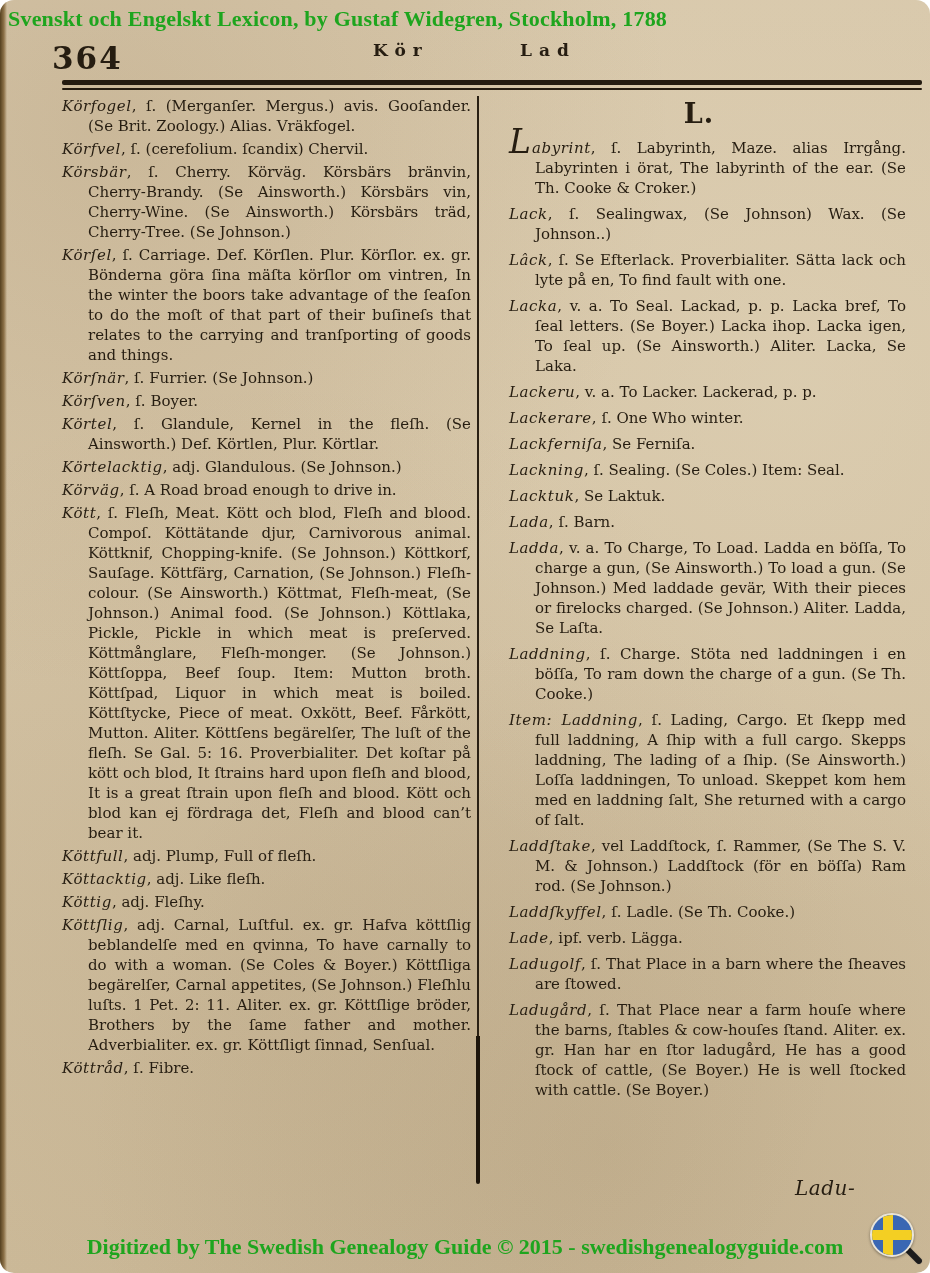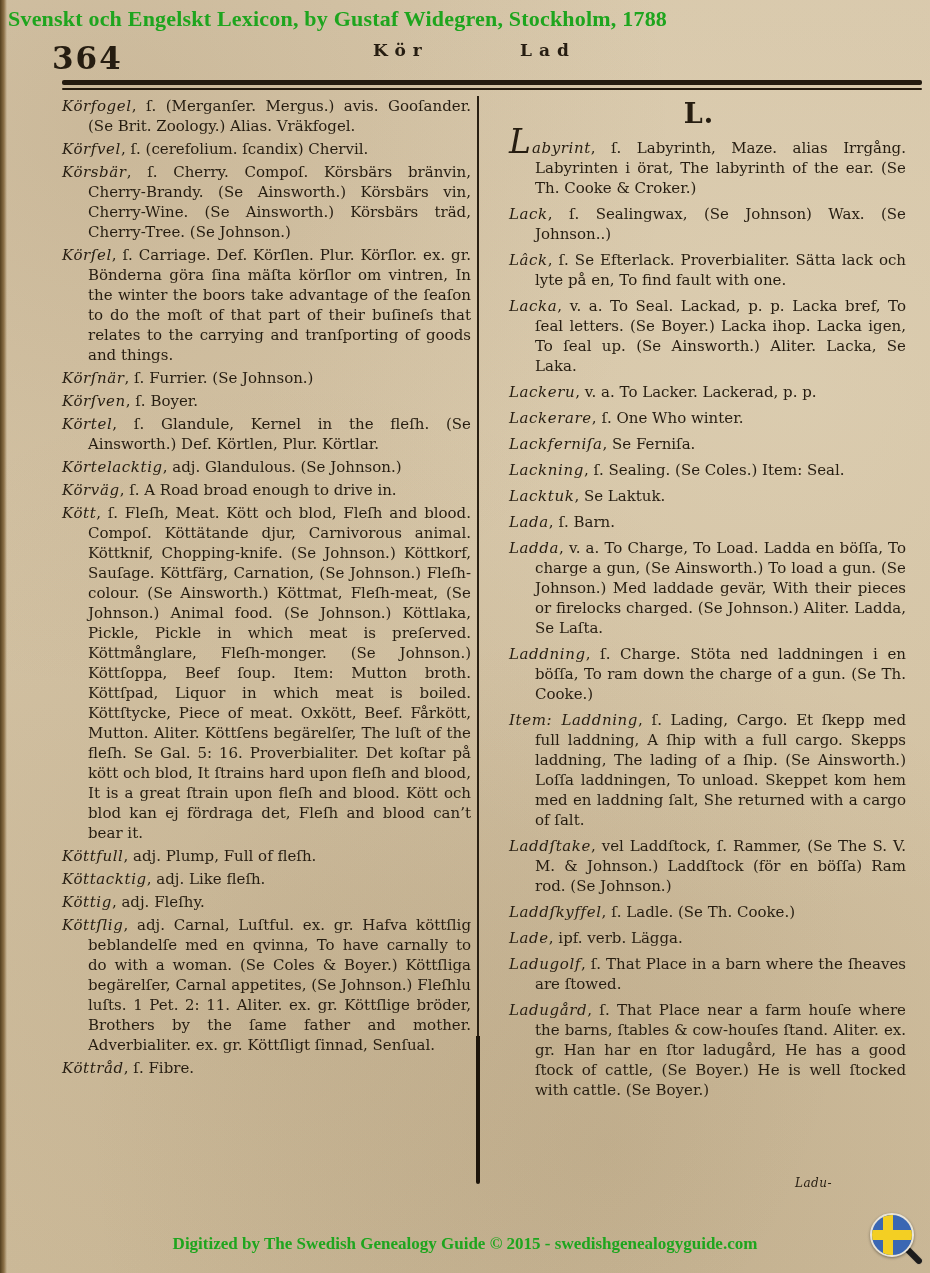--- a/index.html
+++ b/index.html
@@ -9,20 +9,21 @@
     overflow:hidden;
     background-color:#d4c3a5;
     background-image:
       radial-gradient(circle at 12% 10%, rgba(125,95,55,.14), transparent 40%),
       radial-gradient(circle at 85% 30%, rgba(235,225,200,.25), transparent 45%),
       radial-gradient(circle at 30% 75%, rgba(120,95,60,.10), transparent 50%),
       radial-gradient(circle at 65% 90%, rgba(110,85,50,.12), transparent 40%),
       linear-gradient(to bottom, #d8c8ab 0%, #d3c2a3 55%, #cdbb9a 100%);
     font-family:"DejaVu Serif", serif;
     color:#261d11;
+    border-radius:14px;
   }
   .left-edge{
     position:absolute;left:0;top:0;width:7px;height:100%;
     background:linear-gradient(to right,#54401f,#8c7148 55%,rgba(140,113,72,0));
   }
   .banner{
     position:absolute;left:8px;top:6px;width:920px;
     font-family:"Liberation Serif", serif;
     font-weight:bold;font-size:22px;letter-spacing:.2px;
   }
@@ -49,26 +50,26 @@
   .head{font-style:italic;letter-spacing:.6px;}
   .section-heading{
     text-align:center;font-size:27px;font-weight:bold;
     margin:2px 0 6px 0;letter-spacing:1px;
   }
   .dropcap{font-size:33px;font-style:italic;line-height:14px;letter-spacing:1px;}
   .col-divider{position:absolute;left:477px;top:96px;width:2px;height:1030px;background:#2a2013;}
   .col-divider-thick{position:absolute;left:476px;top:1036px;width:4px;height:148px;background:#1d150b;border-radius:0 0 2px 2px;}
   .catchword{
     position:absolute;left:795px;top:1176px;width:110px;
-    font-size:12px;font-style:italic;letter-spacing:.5px;text-align:left;
+    font-size:20px;font-style:italic;letter-spacing:.5px;text-align:left;
   }
   .footer-credit{
     position:absolute;left:0;top:1234px;width:930px;text-align:center;
     font-family:"Liberation Serif", serif;
-    font-weight:bold;font-size:17px;
+    font-weight:bold;font-size:22px;
   }
   .flag-magnifier{position:absolute;left:868px;top:1213px;width:55px;height:58px;}
   .flag-lens{
     position:absolute;left:2px;top:0;width:40px;height:40px;border-radius:50%;
     background:#3a67b3;border:2px solid #e9e4d8;overflow:hidden;
     box-shadow:0 1px 3px rgba(0,0,0,.4);
   }
   .flag-lens .bar-h{position:absolute;left:0;top:15px;width:40px;height:10px;background:#f3cf23;}
   .flag-lens .bar-v{position:absolute;left:11px;top:0;width:10px;height:40px;background:#f3cf23;}
   .flag-handle{
@@ -90,21 +91,21 @@
   <div class="running-head rh-right">Lad</div>
 
   <div class="top-rule">
     <div class="r1"></div>
       <div class="r2"></div>
   </div>
 
   <div class="column col-left" id="col-left">
       <p class="entry"><span class="head">Körfogel</span><span>, ſ. (Merganſer. Mergus.) avis. Gooſander. (Se Brit. Zoology.) Alias. Vräkfogel.</span></p>
       <p class="entry"><span class="head">Körfvel</span><span>, ſ. (cerefolium. ſcandix) Chervil.</span></p>
-      <p class="entry"><span class="head">Körsbär</span><span>, ſ. Cherry. Compoſ. Körsbärs bränvin, Cherry-Brandy. (Se Ainsworth.) Körsbärs vin, Cherry-Wine. (Se Ainsworth.) Körsbärs träd, Cherry-Tree. (Se Johnson.)</span></p>
+      <p class="entry"><span class="head">Körsbär</span><span>, ſ. Cherry. Körväg. Körsbärs bränvin, Cherry-Brandy. (Se Ainsworth.) Körsbärs vin, Cherry-Wine. (Se Ainsworth.) Körsbärs träd, Cherry-Tree. (Se Johnson.)</span></p>
       <p class="entry"><span class="head">Körſel</span><span>, ſ. Carriage. Def. Körſlen. Plur. Körſlor. ex. gr. Bönderna göra ſina mäſta körſlor om vintren, In the winter the boors take advantage of the ſeaſon to do the moſt of that part of their buſineſs that relates to the carrying and tranſporting of goods and things.</span></p>
       <p class="entry"><span class="head">Körſnär</span><span>, ſ. Furrier. (Se Johnson.)</span></p>
       <p class="entry"><span class="head">Körſven</span><span>, ſ. Boyer.</span></p>
       <p class="entry"><span class="head">Körtel</span><span>, ſ. Glandule, Kernel in the fleſh. (Se Ainsworth.) Def. Körtlen, Plur. Körtlar.</span></p>
       <p class="entry"><span class="head">Körtelacktig</span><span>, adj. Glandulous. (Se Johnson.)</span></p>
       <p class="entry"><span class="head">Körväg</span><span>, ſ. A Road broad enough to drive in.</span></p>
       <p class="entry"><span class="head">Kött</span><span>, ſ. Fleſh, Meat. Kött och blod, Fleſh and blood. Compoſ. Köttätande djur, Carnivorous animal. Köttknif, Chopping-knife. (Se Johnson.) Köttkorf, Sauſage. Köttfärg, Carnation, (Se Johnson.) Fleſh-colour. (Se Ainsworth.) Köttmat, Fleſh-meat, (Se Johnson.) Animal food. (Se Johnson.) Köttlaka, Pickle, Pickle in which meat is preſerved. Köttmånglare, Fleſh-monger. (Se Johnson.) Köttſoppa, Beef ſoup. Item: Mutton broth. Köttſpad, Liquor in which meat is boiled. Köttſtycke, Piece of meat. Oxkött, Beef. Fårkött, Mutton. Aliter. Köttſens begärelſer, The luſt of the fleſh. Se Gal. 5: 16. Proverbialiter. Det koſtar på kött och blod, It ſtrains hard upon fleſh and blood, It is a great ſtrain upon fleſh and blood. Kött och blod kan ej fördraga det, Fleſh and blood can’t bear it.</span></p>
       <p class="entry"><span class="head">Köttfull</span><span>, adj. Plump, Full of fleſh.</span></p>
       <p class="entry"><span class="head">Köttacktig</span><span>, adj. Like fleſh.</span></p>
       <p class="entry"><span class="head">Köttig</span><span>, adj. Fleſhy.</span></p>

